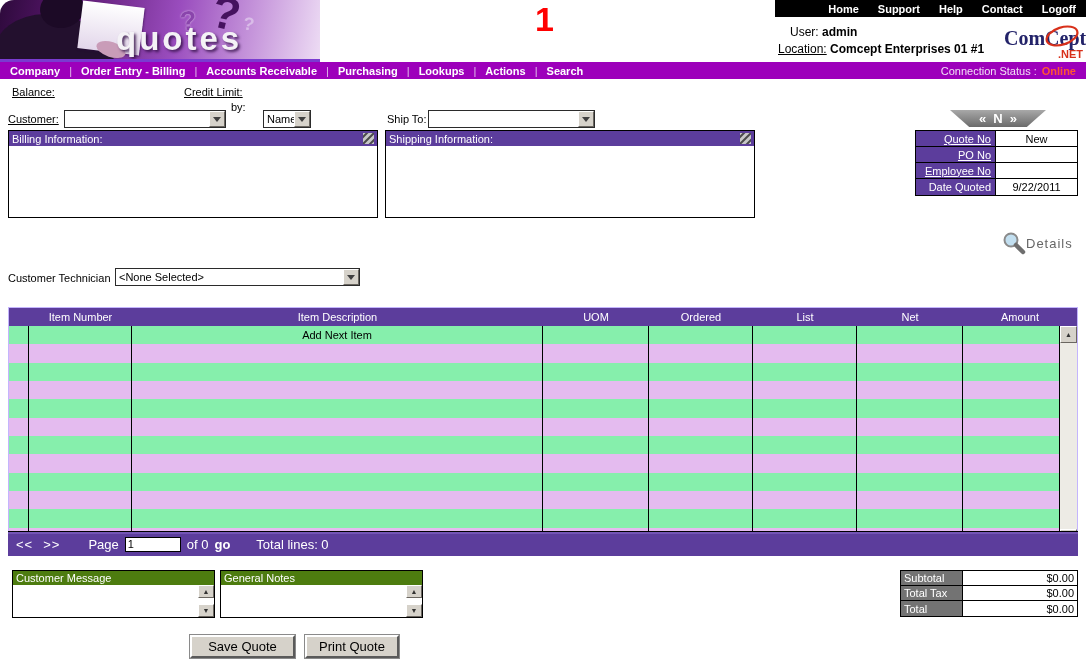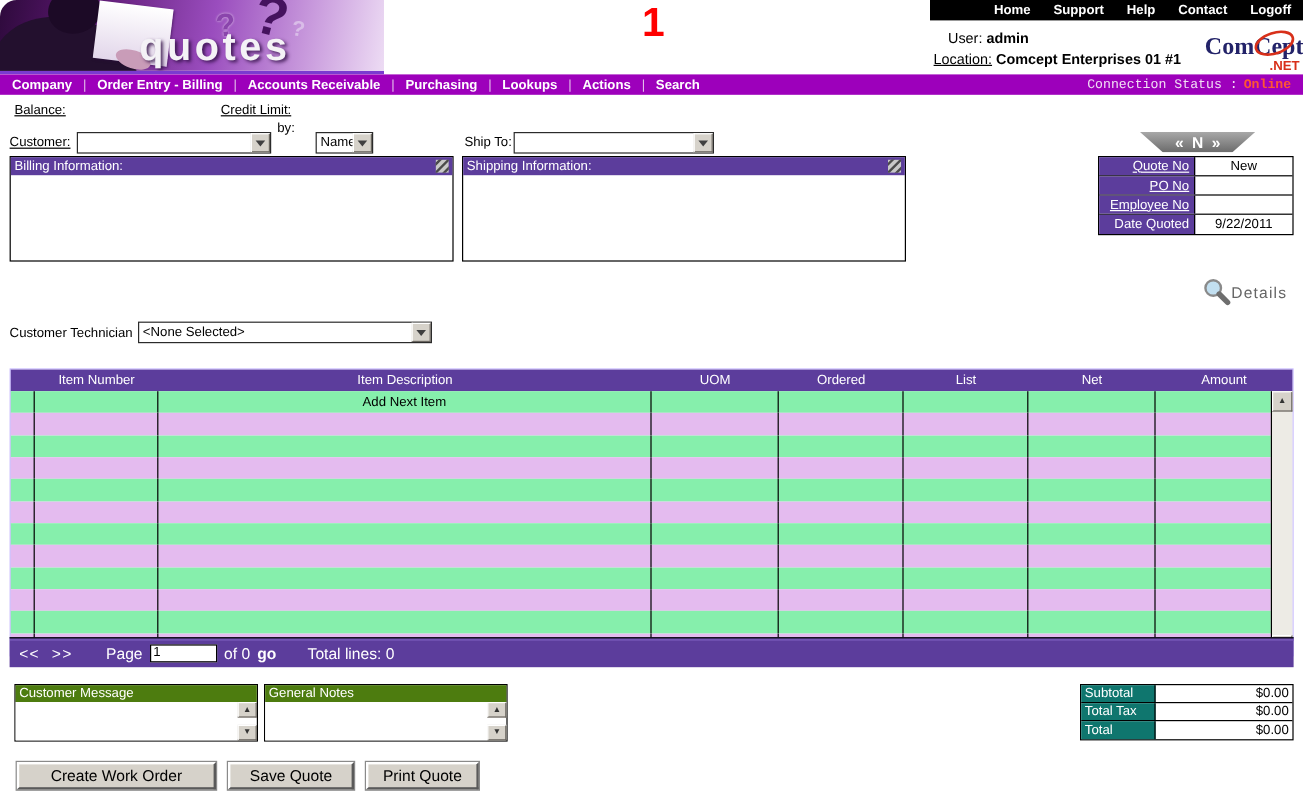--- a/index.html
+++ b/index.html
@@ -37,21 +37,21 @@
   .u { text-decoration:underline; }
   .logo { position:absolute; left:1004px; top:20px; }
   .page-num { position:absolute; left:535px; top:0px; font-size:34px; font-weight:bold; color:#FF0000; }
 
   
   .navbar { position:absolute; left:0; top:62px; width:1086px; height:17px; background:#9D00BB;
             display:flex; align-items:center; font-size:11px; color:#fff; padding:0 10px; }
   .navbar .nitem { font-weight:bold; cursor:pointer; padding:0 9px; white-space:nowrap; }
   .navbar .nitem:first-child { padding-left:0; }
   .navbar .nsep { color:#E3BEEA; }
-  .conn { margin-left:auto; display:flex; gap:5px; align-items:flex-start;font-family:Liberation Mono, monospace; }
+  .conn { margin-left:auto; display:flex; gap:5px; align-items:flex-start; }
   .conn .clabel { color:#F2DFF5; }
   .conn .cvalue { color:#FF5533; font-weight:bold; }
 
   
   .flabel { position:absolute; font-size:11px; color:#000; white-space:nowrap; }
 
   
   .combo { position:absolute; height:18px; background:#fff; border:1px solid #2B2B2B; display:flex; }
   .combo .cval { flex:1; font-size:11px; padding:2px 3px; overflow:hidden; white-space:nowrap; }
   .combo .cbtn { width:16px; background:#D6D2CA; border:1px solid; border-color:#FFFFFF #6A6660 #6A6660 #FFFFFF;
@@ -110,21 +110,21 @@
   .notebox .nhd { height:14px; background:#4d7c0f; color:#fff; font-size:11px; display:flex; align-items:center; padding:0 3px; }
   .notebody { position:relative; height:32px; display:flex; }
   .notebody textarea { flex:1; border:none; resize:none; outline:none; font-family:"Liberation Sans",sans-serif; font-size:11px; }
   .nspin { width:16px; display:flex; flex-direction:column; justify-content:space-between; }
   .nspin .sbtn { height:13px; }
 
   
   .totals { position:absolute; left:900px; top:570px; width:178px; border:1px solid #000; background:#fff; }
   .trow { display:flex; height:15px; border-bottom:1px solid #000; }
   .trow:last-child { border-bottom:none; }
-  .tlabel { width:62px; background:#0f766e; color:#fff; font-size:11px; display:flex; align-items:center; padding-left:3px; border-right:1px solid #000; }
+  .tlabel { width:62px; background:#737373; color:#fff; font-size:11px; display:flex; align-items:center; padding-left:3px; border-right:1px solid #000; }
   .tvalue { flex:1; font-size:11px; display:flex; align-items:center; justify-content:flex-end; padding-right:3px; }
 
   
   .wbtn { position:absolute; top:635px; height:23px; background:#D6D2CA; font-size:13px; color:#000;
           border:2px solid; border-color:#FFFFFF #5A5A5A #5A5A5A #FFFFFF; outline:1px solid #8A8A8A;
           display:flex; align-items:center; justify-content:center; cursor:pointer; font-family:"Liberation Sans",sans-serif; }
 </style>
 </head>
 <body>
 
@@ -456,17 +456,16 @@
     <div class="trow">
       <span class="tlabel">Total Tax</span>
       <span class="tvalue">$0.00</span>
     </div>
     <div class="trow">
       <span class="tlabel">Total</span>
       <span class="tvalue">$0.00</span>
     </div>
   </div>
 
-  <button class="wbtn" style="left:14px; width:166px;">Create Work Order</button>
   <button class="wbtn" style="left:190px; width:105px;">Save Quote</button>
   <button class="wbtn" style="left:305px; width:94px;">Print Quote</button>
 
 </div>
 
 </body></html>

